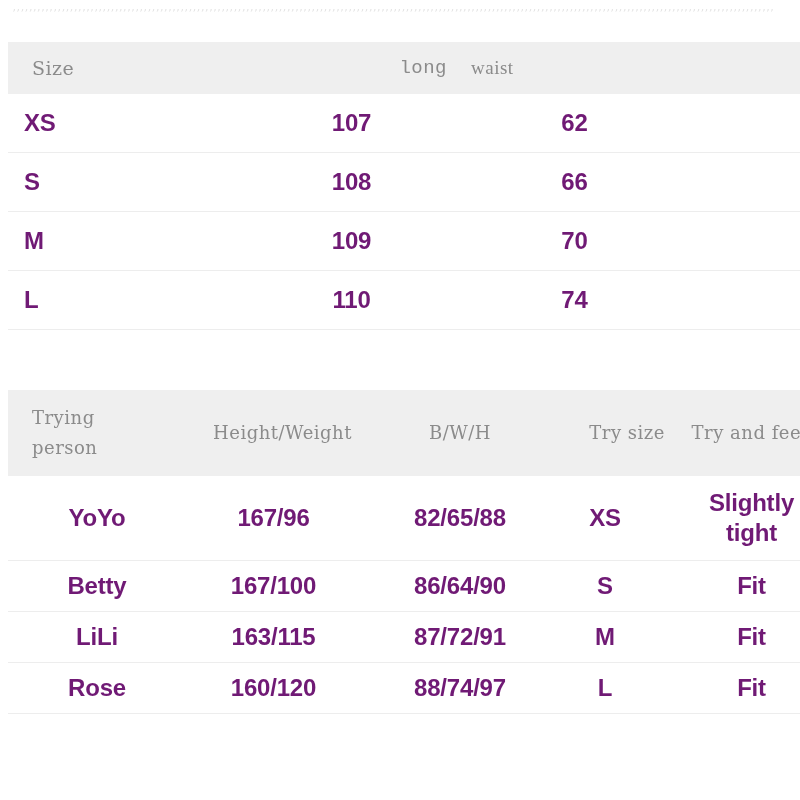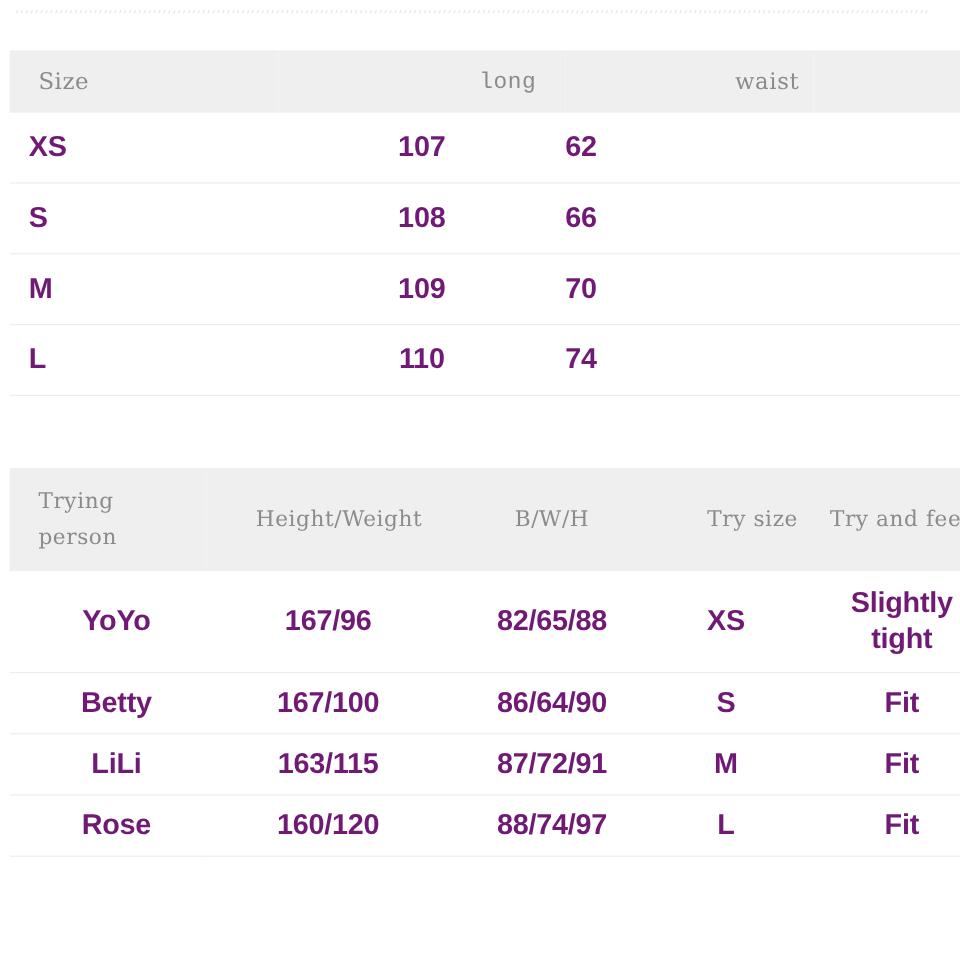--- a/index.html
+++ b/index.html
@@ -81,26 +81,26 @@
     line-height: 0;
   }
 
   
   #table-size { top: 42px; }
   #table-size .hdr-row td { height: 52px; vertical-align: middle; }
   #table-size .data-row td { height: 58px; vertical-align: middle; }
 
   #table-size .c-size  { width: 200px; text-align: left;  padding-left: 16px; }
   #table-size .c-long  { width: 215px; text-align: center; }
-  #table-size .c-waist { width: 195px; text-align: left; }
+  #table-size .c-waist { width: 195px; text-align: center; }
   #table-size .c-hip   { width: 174px; text-align: right; padding-right: 16px; }
 
   #table-size .hdr-row .c-size  { padding-left: 24px; }
   #table-size .hdr-row .c-long  { text-align: right; padding-right: 24px; font-family: Liberation Mono, monospace; }
-  #table-size .hdr-row .c-waist { text-align: right; padding-right: 12px; }
+  #table-size .hdr-row .c-waist { text-align: left; padding-right: 12px; font-family: Liberation Serif, serif; }
   #table-size .hdr-row .c-hip   { text-align: right; padding-right: 18px; }
 
   
   #table-try { top: 390px; }
   #table-try .hdr-row td {
     height: 86px;
     vertical-align: middle;
     font-size: 18px;
     line-height: 28px;
   }

